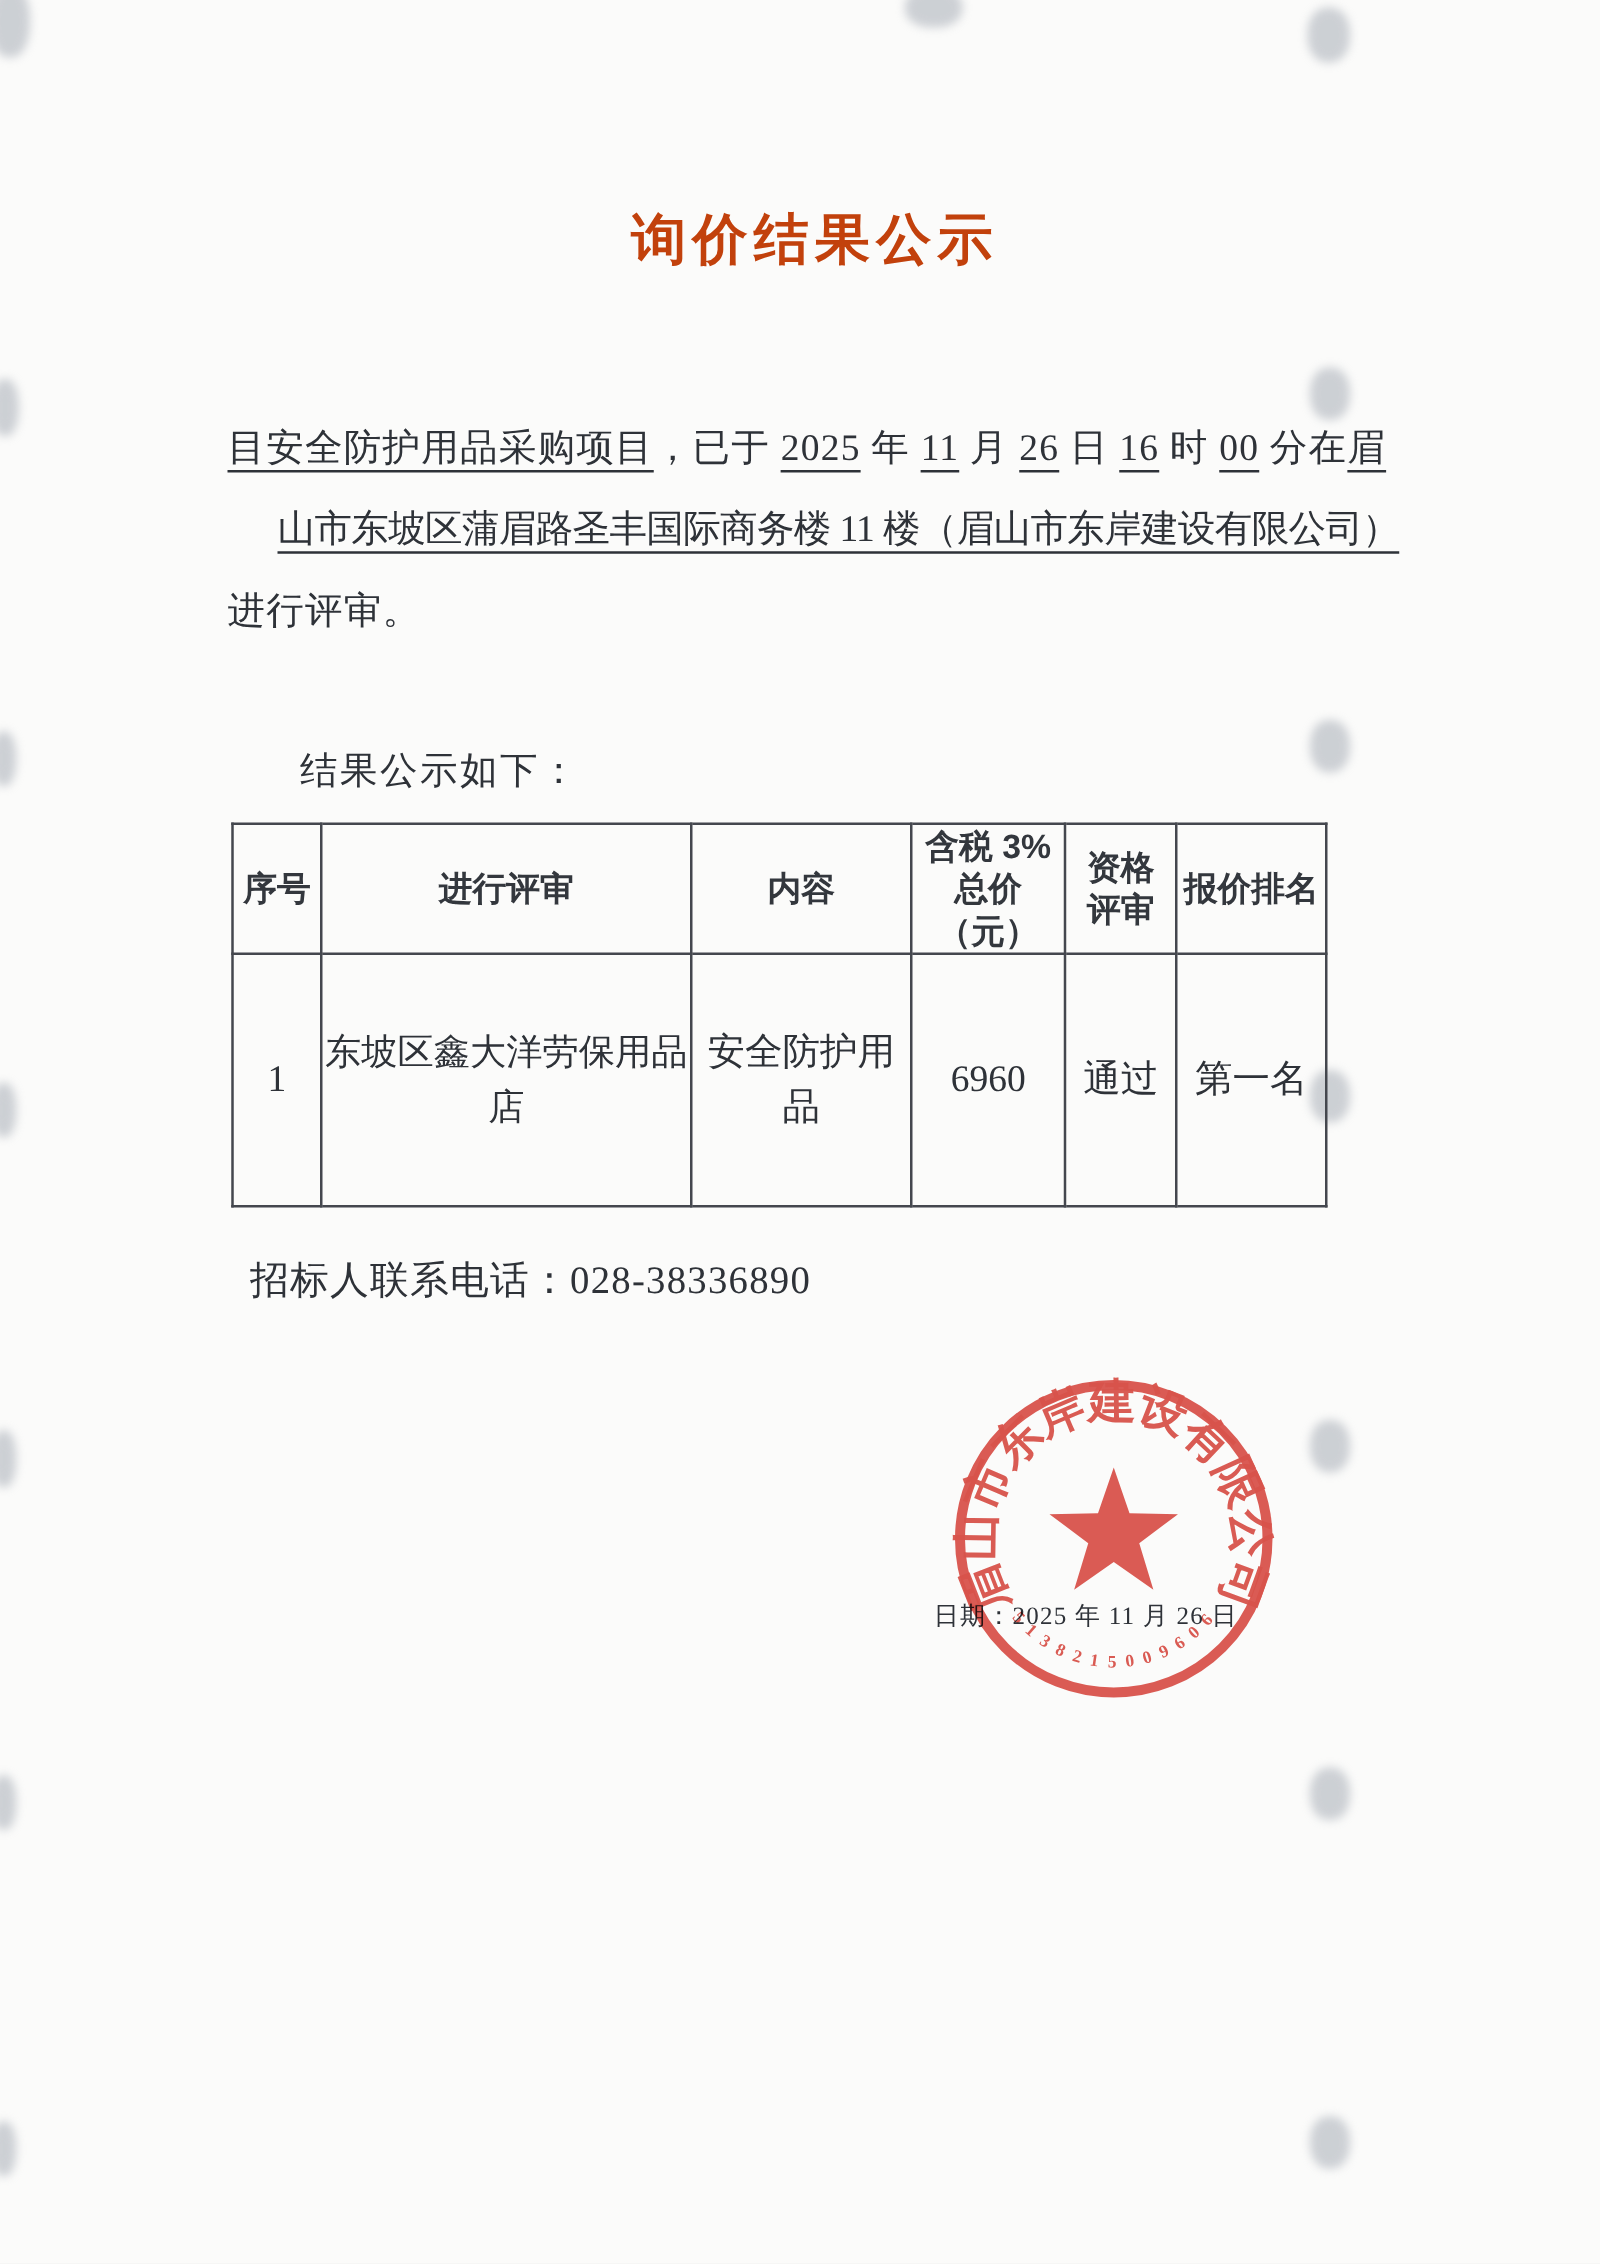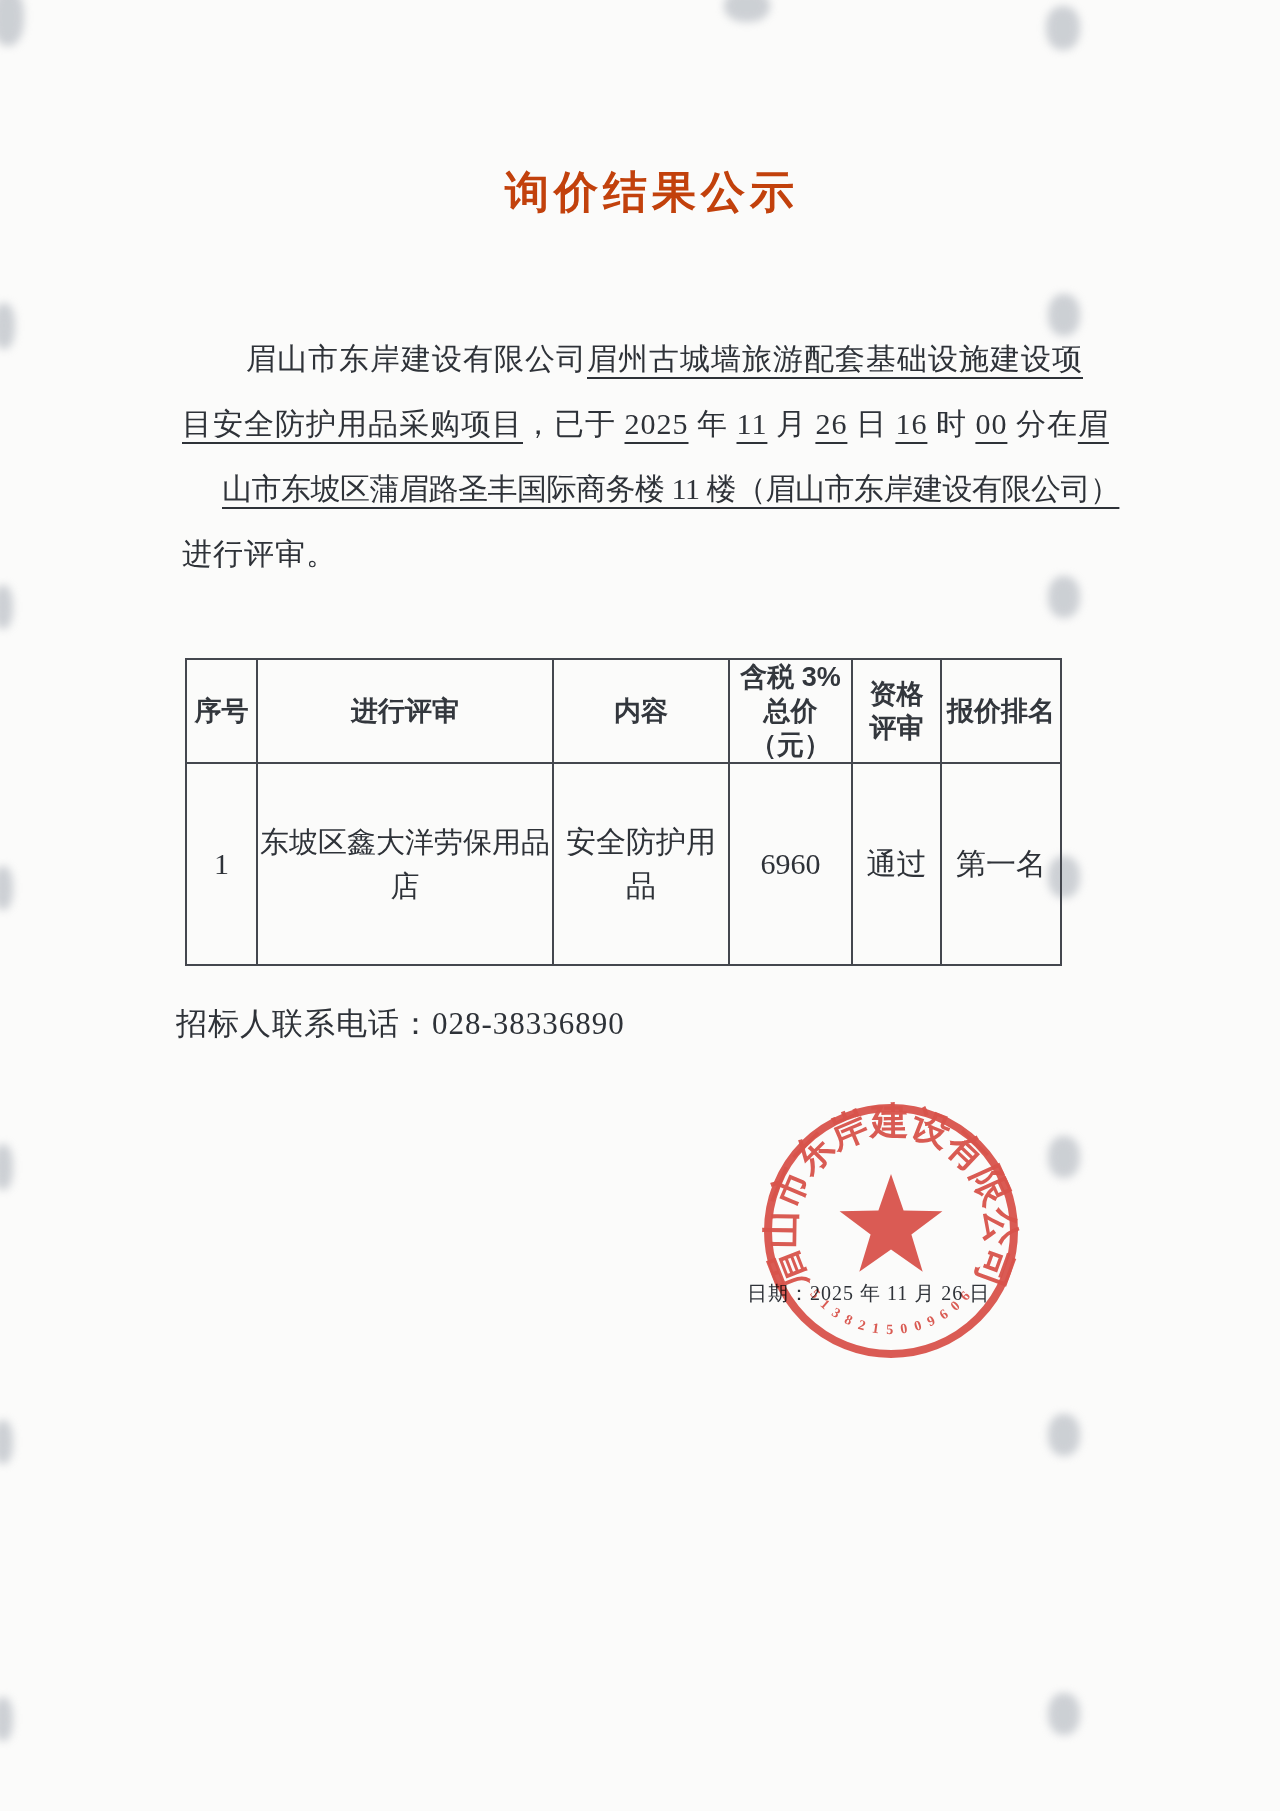--- a/index.html
+++ b/index.html
@@ -28,21 +28,21 @@
     border:2px solid #44474e;text-align:center;vertical-align:middle;padding:0 2px;
     overflow:hidden;
   }
   table.results th{
     font-family:"Liberation Sans","DejaVu Sans",sans-serif;
     font-size:27px;font-weight:700;color:#33373d;line-height:34px;height:70px;
     white-space:pre-line;
   }
   table.results td{font-size:30px;height:200px;line-height:44px;}
   table.results td.company{font-size:29px;border-radius:10px;}
-  .phone{position:absolute;left:176px;top:1000px;font-size:31px;line-height:48px;letter-spacing:1px;}
+  .phone{position:absolute;left:200px;top:1000px;font-size:31px;line-height:48px;letter-spacing:1px;}
   .sig-bidder{position:absolute;left:630px;top:1206px;font-size:30px;line-height:46px;letter-spacing:1px;}
   .sig-date{position:absolute;left:747px;top:1270px;font-size:20px;line-height:46px;letter-spacing:1px;}
   .stamp{position:absolute;left:759px;top:1099px;width:264px;height:264px;
     mix-blend-mode:multiply;opacity:.92;}
   .stamp svg{width:100%;height:100%;}
   .stamp text{font-family:"Liberation Serif","DejaVu Serif",serif;}
 </style>
 </head>
 <body>
 
@@ -60,34 +60,32 @@
   <div class="smudge" style="left:1048px;top:294px;width:32px;height:42px;"></div>
   <div class="smudge" style="left:1048px;top:576px;width:32px;height:42px;"></div>
   <div class="smudge" style="left:1048px;top:856px;width:32px;height:42px;"></div>
   <div class="smudge" style="left:1048px;top:1136px;width:32px;height:42px;"></div>
   <div class="smudge" style="left:1048px;top:1414px;width:32px;height:42px;"></div>
   <div class="smudge" style="left:1048px;top:1693px;width:32px;height:42px;"></div>
 
   <h1 class="title">询价结果公示</h1>
 
   <div class="para">
-    <div class="pline indent">
-      <span>眉山市东岸建设有限公司</span><span class="u">眉州古城墙旅游配套基础设施建设项</span>
-    </div>
     <div class="pline">
       <span class="u">目安全防护用品采购项目</span><span>，已于 </span><span class="u">2025</span><span> 年 </span><span class="u">11</span><span> 月 </span><span class="u">26</span><span> 日 </span><span class="u">16</span><span> 时 </span><span class="u">00</span><span> 分在</span><span class="u">眉</span>
     </div>
     <div class="pline tight">
       <span class="u">山市东坡区蒲眉路圣丰国际商务楼 11 楼（眉山市东岸建设有限公司）</span>
     </div>
     <div class="pline">
       <span>进行评审。</span>
     </div>
   </div>
 
+  <div class="intro">结果公示如下：</div>
 
   <table class="results">
     <colgroup>
       <col style="width:71px">
         <col style="width:296px">
         <col style="width:176px">
       <col style="width:123px">
         <col style="width:89px">
         <col style="width:120px">
     </colgroup>

